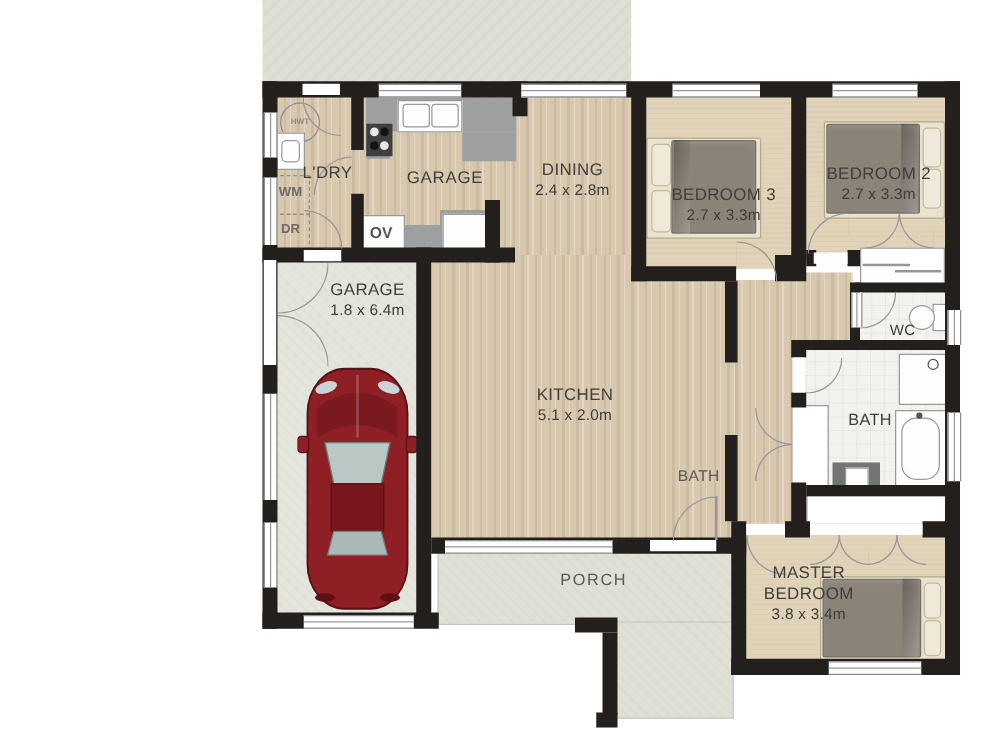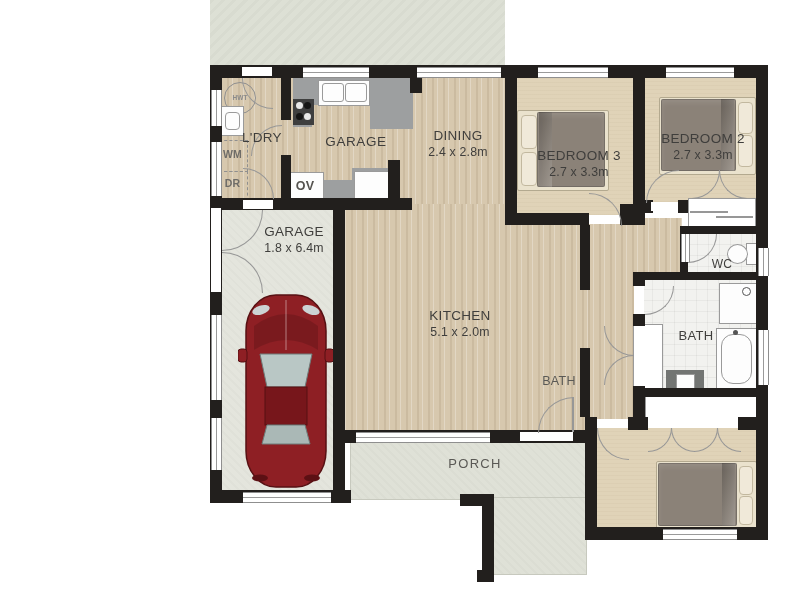--- a/index.html
+++ b/index.html
@@ -243,20 +243,24 @@
     <div class="dims">2.7 x 3.3m</div>
     </div>
   <div class="lbl" style="left:254px;top:224px;width:80px">
     <div>GARAGE</div>
     <div class="dims">1.8 x 6.4m</div>
     </div>
   <div class="lbl" style="left:422px;top:308px;width:76px">
     <div>KITCHEN</div>
     <div class="dims">5.1 x 2.0m</div>
     </div>
+  <div class="lbl wrap" style="left:598px;top:450px;width:98px">
+    <div>MASTER BEDROOM</div>
+    <div class="dims">3.8 x 3.4m</div>
+    </div>
   <div class="lbl" style="left:668px;top:328px;width:56px;font-size:13px">
     <div>BATH</div>
     </div>
   <div class="lbl" style="left:702px;top:257px;width:40px;font-size:12px">
     <div>WC</div>
     </div>
   <div class="lbl" style="left:533px;top:374px;width:52px;font-size:12.5px;color:#5a5955">
     <div>BATH</div>
     </div>
   <div class="lbl" style="left:443px;top:456px;width:64px;font-size:13px;letter-spacing:1.3px;color:#5a5955">

